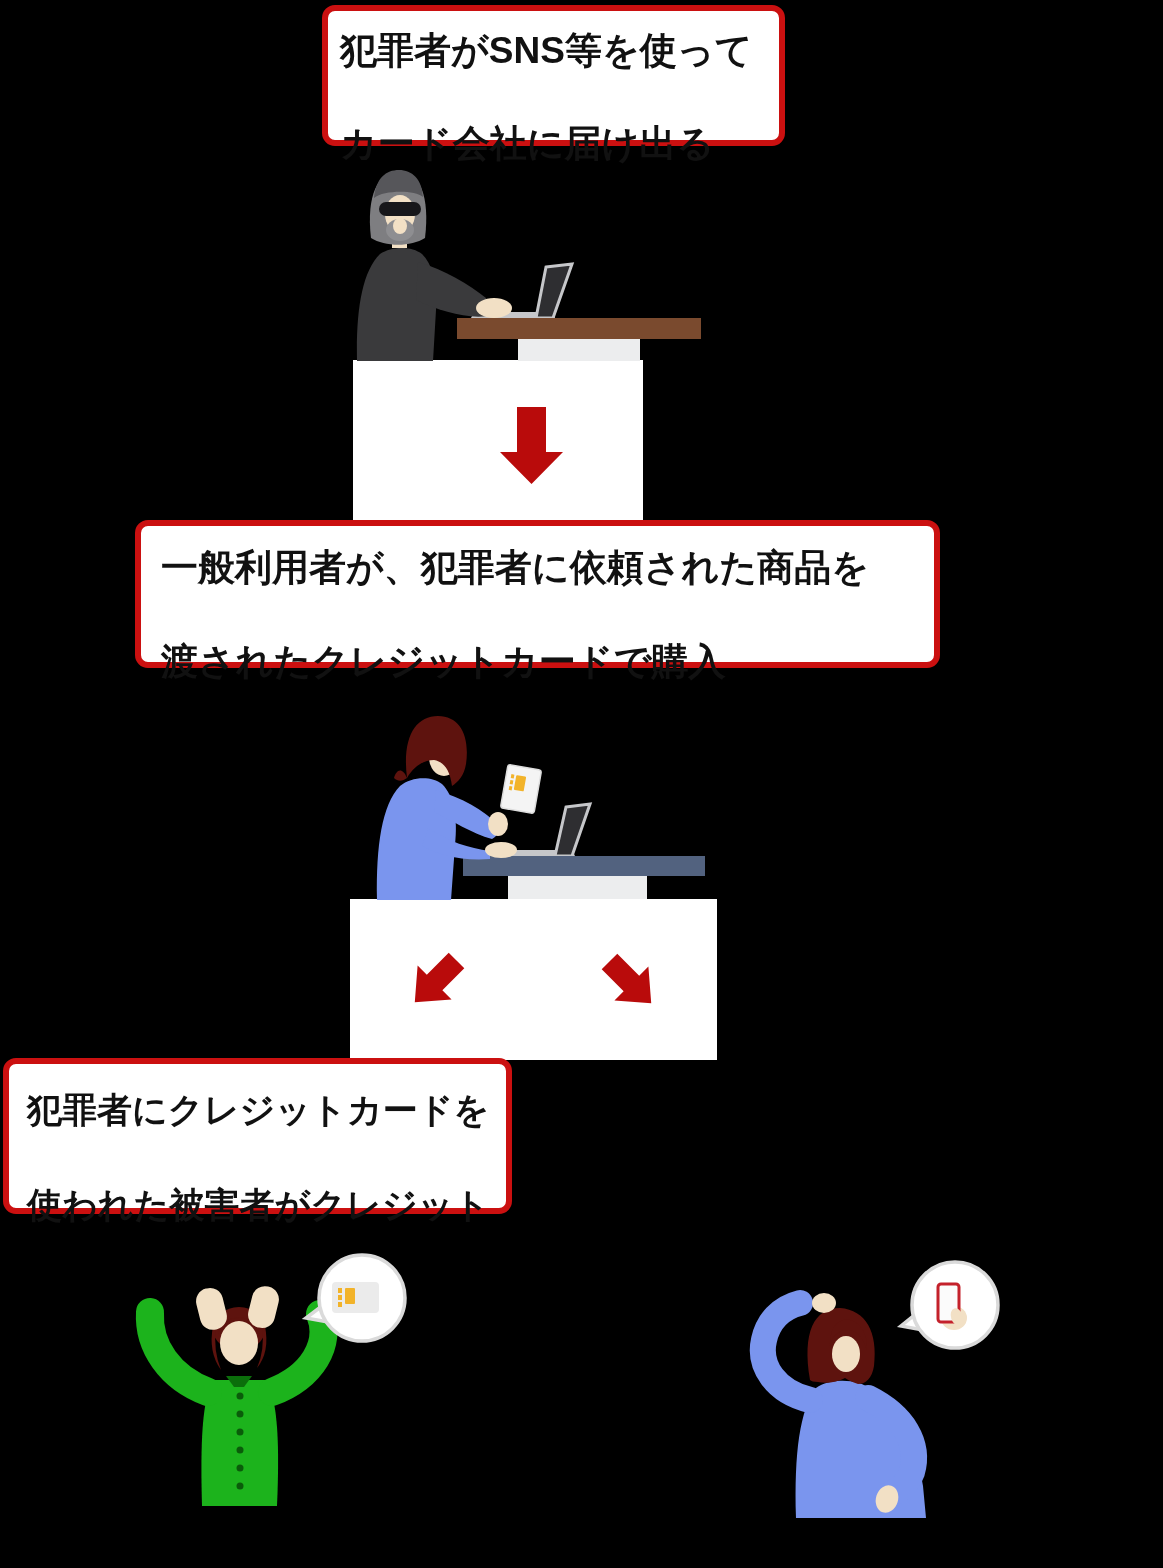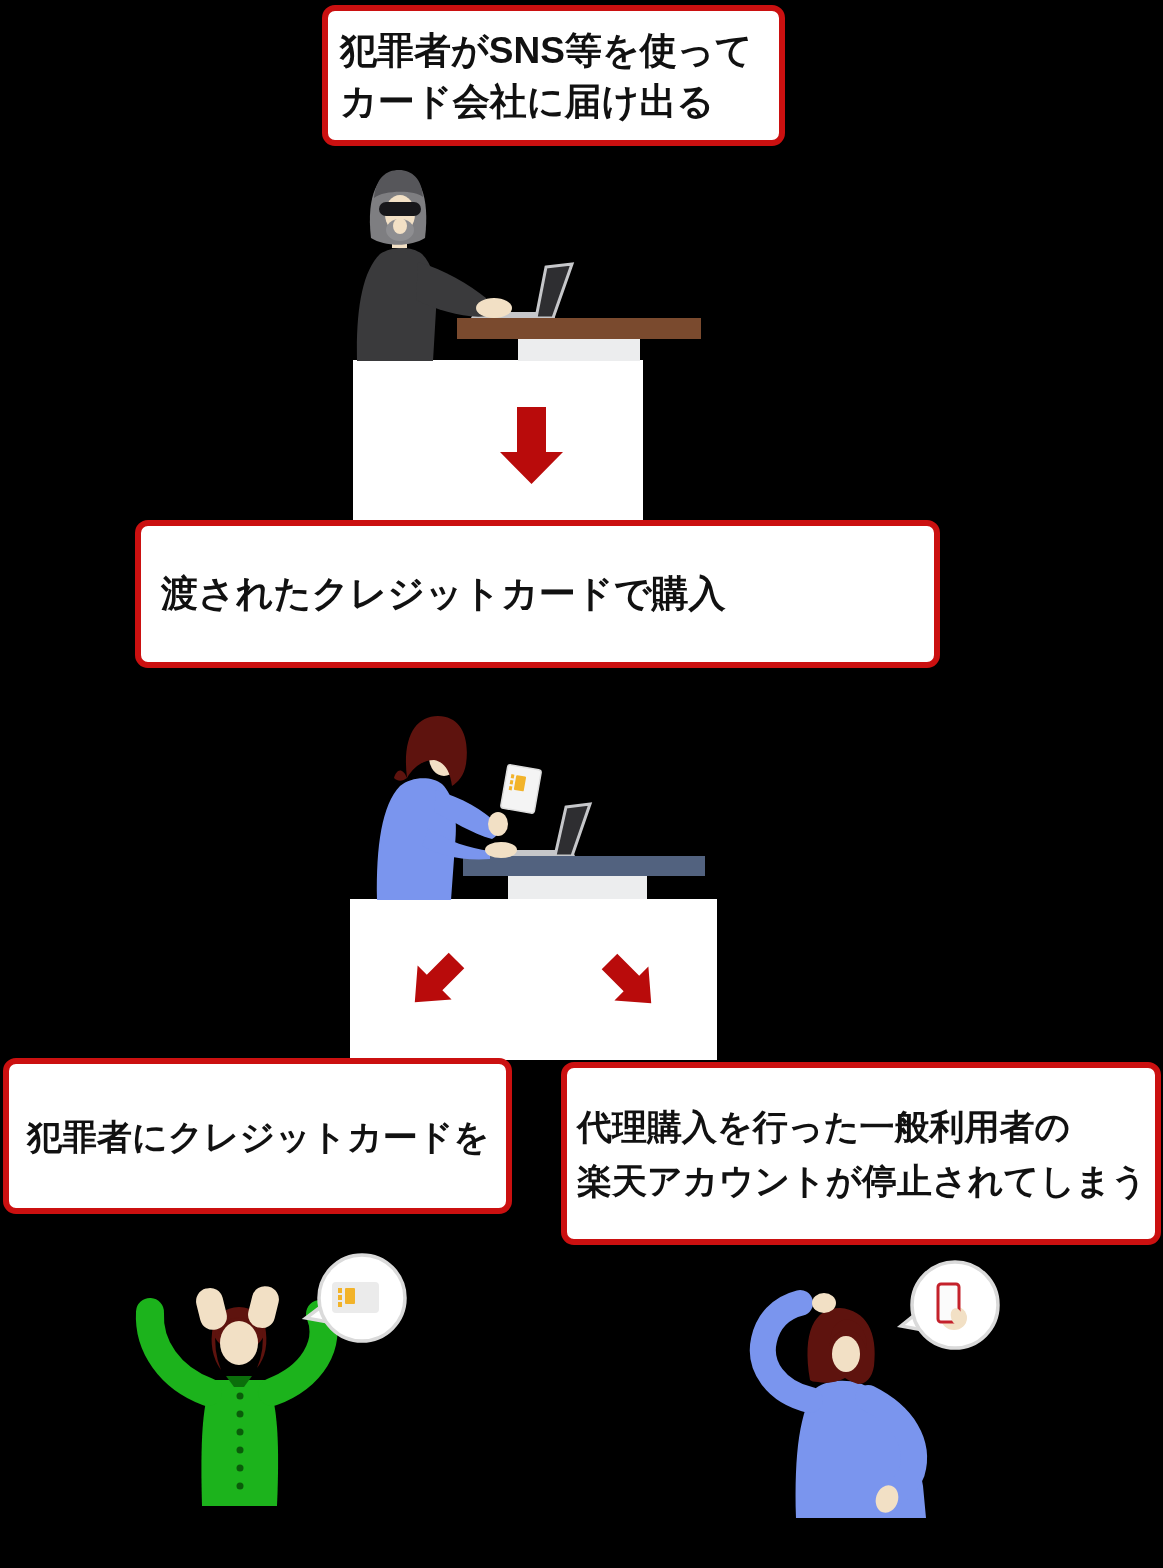--- a/index.html
+++ b/index.html
@@ -23,21 +23,21 @@
   .flow-box{
     position:absolute;box-sizing:border-box;
     background:var(--box_background);
     border:6px solid var(--box_border_red);
     border-radius:13px;
     color:var(--text_black);
     font-weight:700;
     display:flex;flex-direction:column;justify-content:center;align-items:flex-start;
     z-index:2;
   }
-  .flow-box .line{white-space:nowrap;}
+  .flow-box .line{white-space:nowrap;margin-top:42px;}
   #box-step1{left:322px;top:5px;width:463px;height:141px;font-size:37px;line-height:51px;padding-left:12px;}
   #box-step2{left:135px;top:520px;width:805px;height:148px;font-size:37px;line-height:52px;padding-left:20px;}
   #box-step3-left{left:3px;top:1058px;width:509px;height:156px;font-size:35px;line-height:53px;padding-left:18px;}
   #box-step3-right{left:561px;top:1062px;width:600px;height:183px;font-size:35px;line-height:54px;padding-left:10px;}
   
   .f-white{fill:var(--box_background)}.f-skin{fill:var(--skin)}
   .f-ped{fill:var(--desk_base_gray)}.f-brown{fill:var(--desk_brown)}
   .f-slate{fill:var(--desk_slate)}.f-crim{fill:var(--criminal_clothes)}
   .f-hood{fill:var(--hood_gray)}.f-beanie{fill:var(--beanie_gray)}
   .f-beard{fill:var(--beard_gray)}.f-mask{fill:var(--mask_black)}
@@ -179,25 +179,23 @@
       </g>
     </g>
   </svg>
 
   <div class="flow-box" id="box-step1">
     <div class="line">犯罪者がSNS等を使って</div>
     <div class="line">カード会社に届け出る</div>
   </div>
 
   <div class="flow-box" id="box-step2">
+    <div class="line">一般利用者が、犯罪者に依頼された商品を</div>
     <div class="line">渡されたクレジットカードで購入</div>
   </div>
 
   <div class="flow-box" id="box-step3-left">
     <div class="line">犯罪者にクレジットカードを</div>
+    <div class="line">使われた被害者がクレジット</div>
   </div>
 
-  <div class="flow-box" id="box-step3-right">
-    <div class="line">代理購入を行った一般利用者の</div>
-    <div class="line">楽天アカウントが停止されてしまう</div>
-  </div>
 
 </div>
 
 </body></html>

